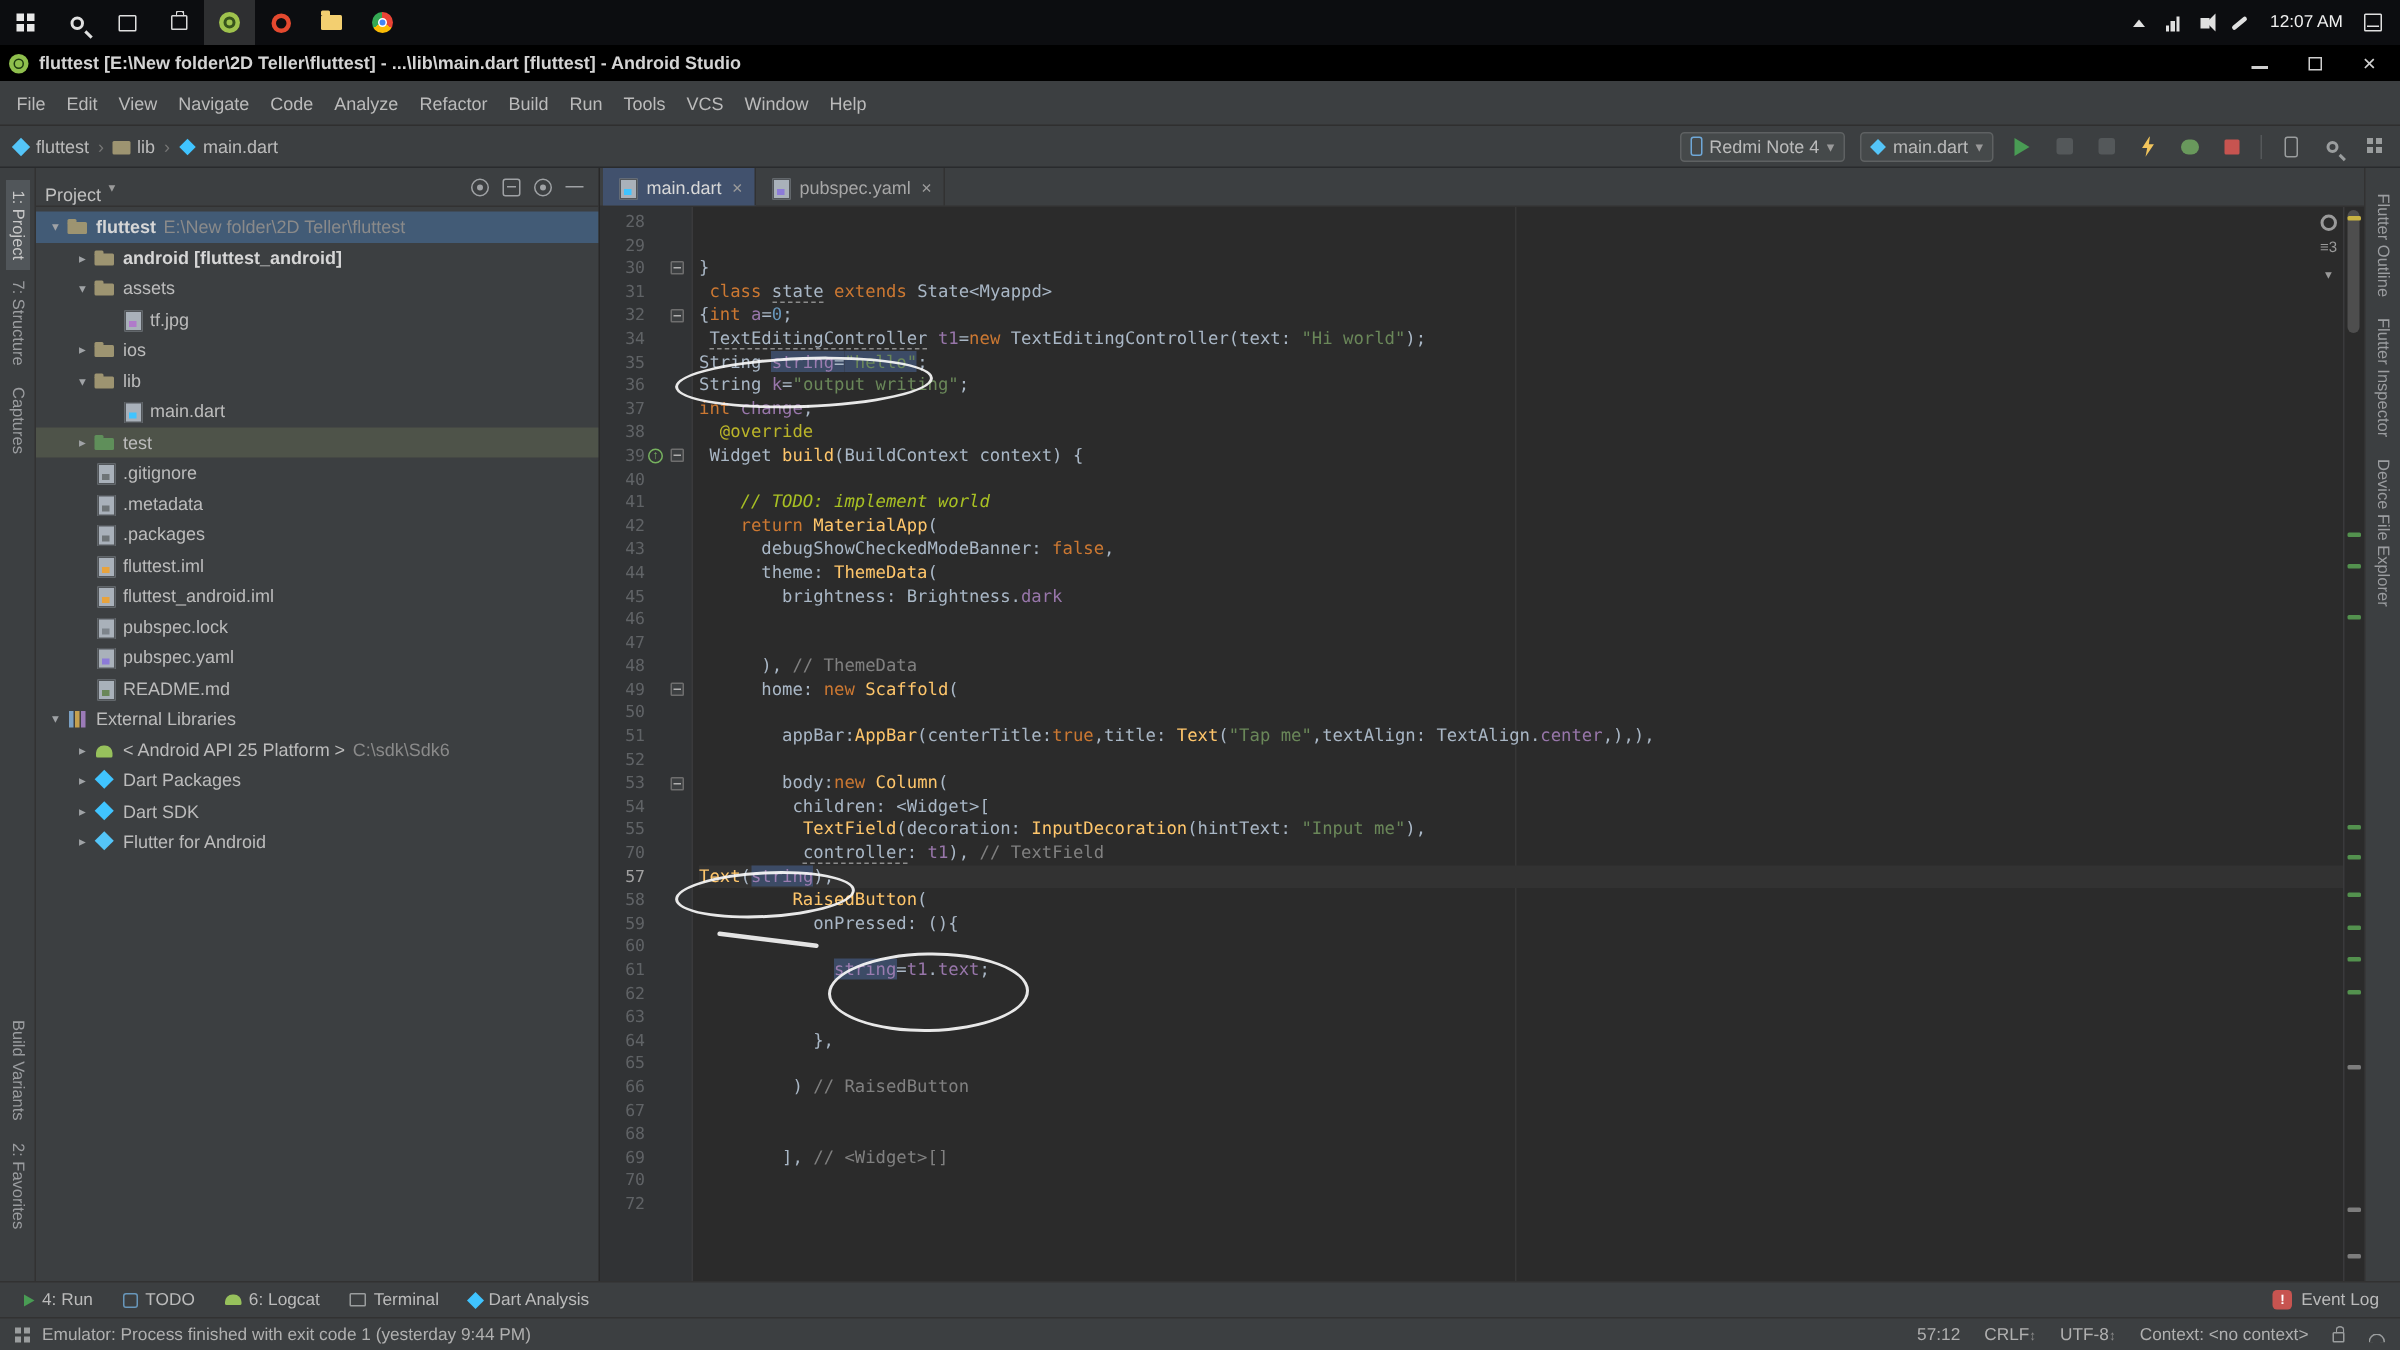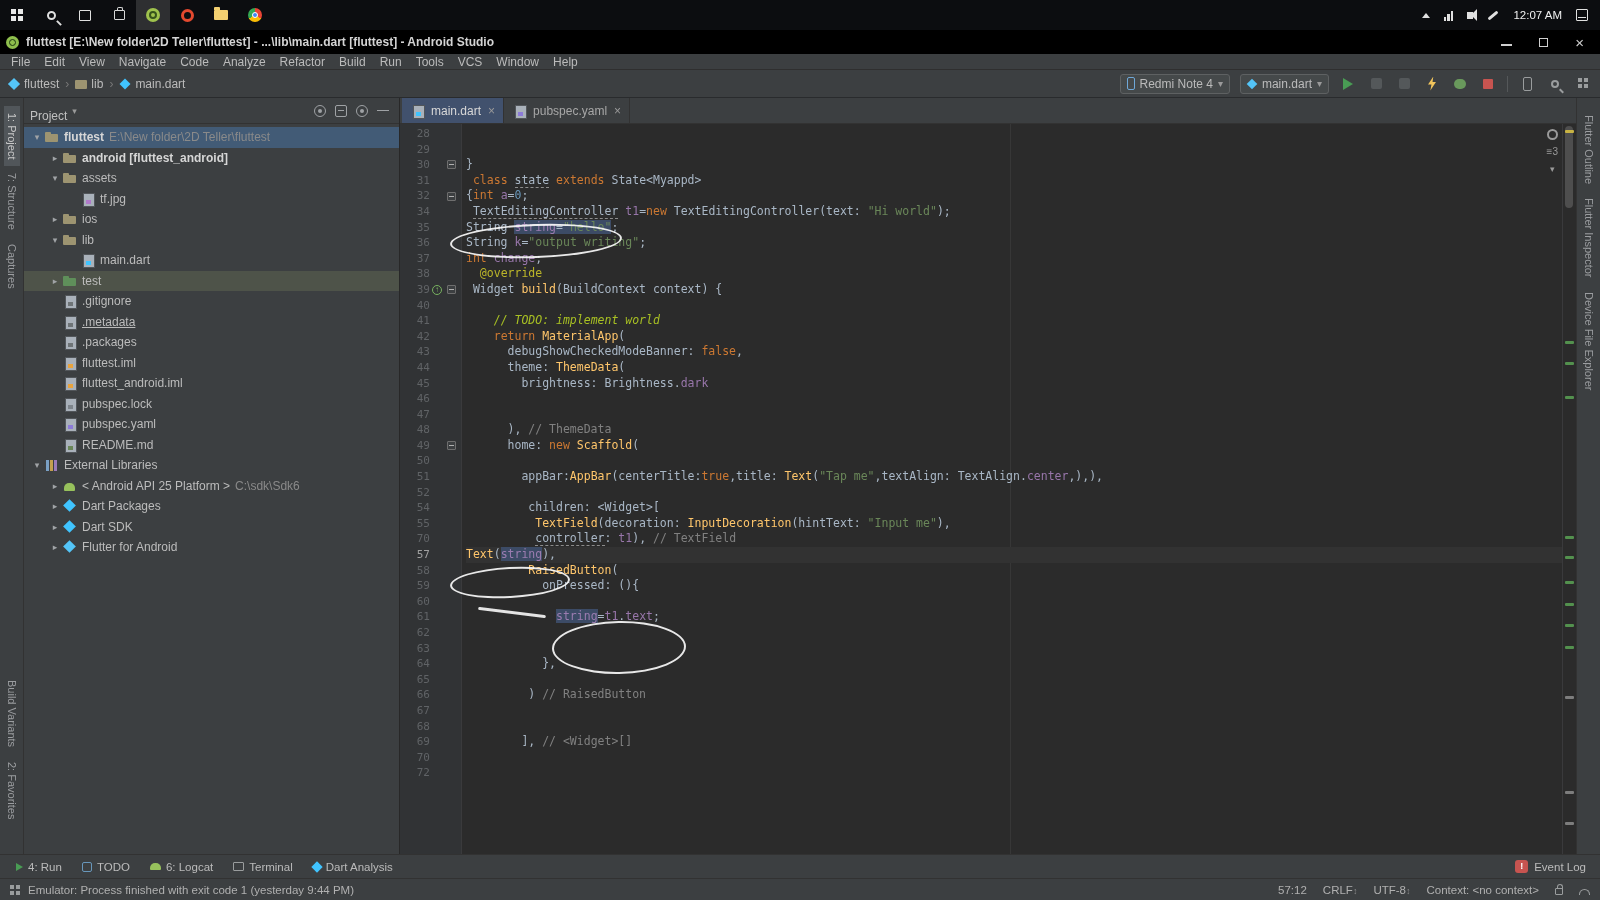--- a/index.html
+++ b/index.html
@@ -49,21 +49,21 @@
   .as-logo { width:13px; height:13px; border-radius:50%; background:#8fbf4d; position:relative; margin-right:7px; flex:none; }
   .as-logo::after { content:""; position:absolute; inset:3px; border:1.5px solid #1d3a10; border-radius:50%; }
   .win-title { font-weight:bold; color:#d4d4d4; font-size:12px; white-space:nowrap; }
   .win-ctrls { margin-left:auto; display:flex; gap:26px; padding-right:10px; color:#cfcfcf; align-items:center; }
   .wc { width:11px; height:11px; position:relative; cursor:default; }
   .wc-min::after { content:""; position:absolute; left:0; right:0; bottom:2px; height:1.5px; background:#cfcfcf; }
   .wc-max::after { content:""; position:absolute; inset:1px; border:1.5px solid #cfcfcf; }
   .wc-close { font-size:15px; line-height:11px; width:auto; }
 
   
-  .menubar { height:16px; background:#3c3f41; display:flex; align-items:center; padding-left:4px; flex:none; border-bottom:1px solid #2f2f2f; }
+  .menubar { height:30px; background:#3c3f41; display:flex; align-items:center; padding-left:4px; flex:none; border-bottom:1px solid #2f2f2f; }
   .menu-item { padding:0 7px; color:#bbbbbb; cursor:default; }
   .toolbar { height:28px; background:#3c3f41; border-bottom:1px solid #292b2d; display:flex; align-items:center; padding:0 8px; flex:none; }
   .breadcrumb { display:flex; align-items:center; gap:4px; }
   .bc-item { display:flex; align-items:center; gap:4px; color:#bbbbbb; }
   .bc-sep { color:#777; padding:0 2px; }
   .bico { display:inline-block; width:12px; height:12px; position:relative; }
   .bi-flutter { background:#54c5f8; transform:rotate(45deg) scale(0.72); }
   .bi-folder { background:#9d9471; height:9px; margin-top:2px; border-radius:1px; }
   .bi-dart { background:#40c4ff; transform:rotate(45deg) scale(0.65); }
   .toolbar-right { margin-left:auto; display:flex; align-items:center; gap:10px; }
@@ -400,21 +400,21 @@
         <div class="tree-row sel-gray" style="padding-left: 24px;">
           <span class="chev">▸</span>
           <span class="tico ti-folder green"></span>
           <span class="tlabel">test</span>
         </div>
         <div class="tree-row" style="padding-left: 24px;">
           <span class="chev"></span>
           <span class="tico ti-file ti-text"></span>
           <span class="tlabel">.gitignore</span>
         </div>
-        <div class="tree-row" style="padding-left: 24px; text-decoration: underline;">
+        <div class="tree-row" style="padding-left: 24px;">
           <span class="chev"></span>
           <span class="tico ti-file ti-text"></span>
           <span class="tlabel">.metadata</span>
         </div>
         <div class="tree-row" style="padding-left: 24px;">
           <span class="chev"></span>
           <span class="tico ti-file ti-text"></span>
           <span class="tlabel">.packages</span>
         </div>
         <div class="tree-row" style="padding-left: 24px;">
@@ -682,20 +682,30 @@
             </span>
             <span class="ctext"><span class="tk-p">        appBar:</span><span class="tk-c">AppBar</span><span class="tk-p">(centerTitle:</span><span class="tk-k">true</span><span class="tk-p">,title: </span><span class="tk-c">Text</span><span class="tk-p">(</span><span class="tk-s">"Tap me"</span><span class="tk-p">,textAlign: TextAlign.</span><span class="tk-f">center</span><span class="tk-p">,),),</span></span>
           </div>
           <div class="crow">
             <span class="gut">
               <span class="lnum">52</span>
               <span class="gslot"></span>
               <span class="gslot"></span>
             </span>
             <span class="ctext"></span>
+          </div>
+          <div class="crow">
+            <span class="gut">
+              <span class="lnum">53</span>
+              <span class="gslot"></span>
+              <span class="gslot">
+                <span class="fold"></span>
+              </span>
+            </span>
+            <span class="ctext"><span class="tk-p">        body:</span><span class="tk-k">new</span><span class="tk-p"> </span><span class="tk-c">Column</span><span class="tk-p">(</span></span>
           </div>
           <div class="crow">
             <span class="gut">
               <span class="lnum">54</span>
               <span class="gslot"></span>
               <span class="gslot"></span>
             </span>
             <span class="ctext"><span class="tk-p">         children: &lt;Widget&gt;[</span></span>
           </div>
           <div class="crow">

